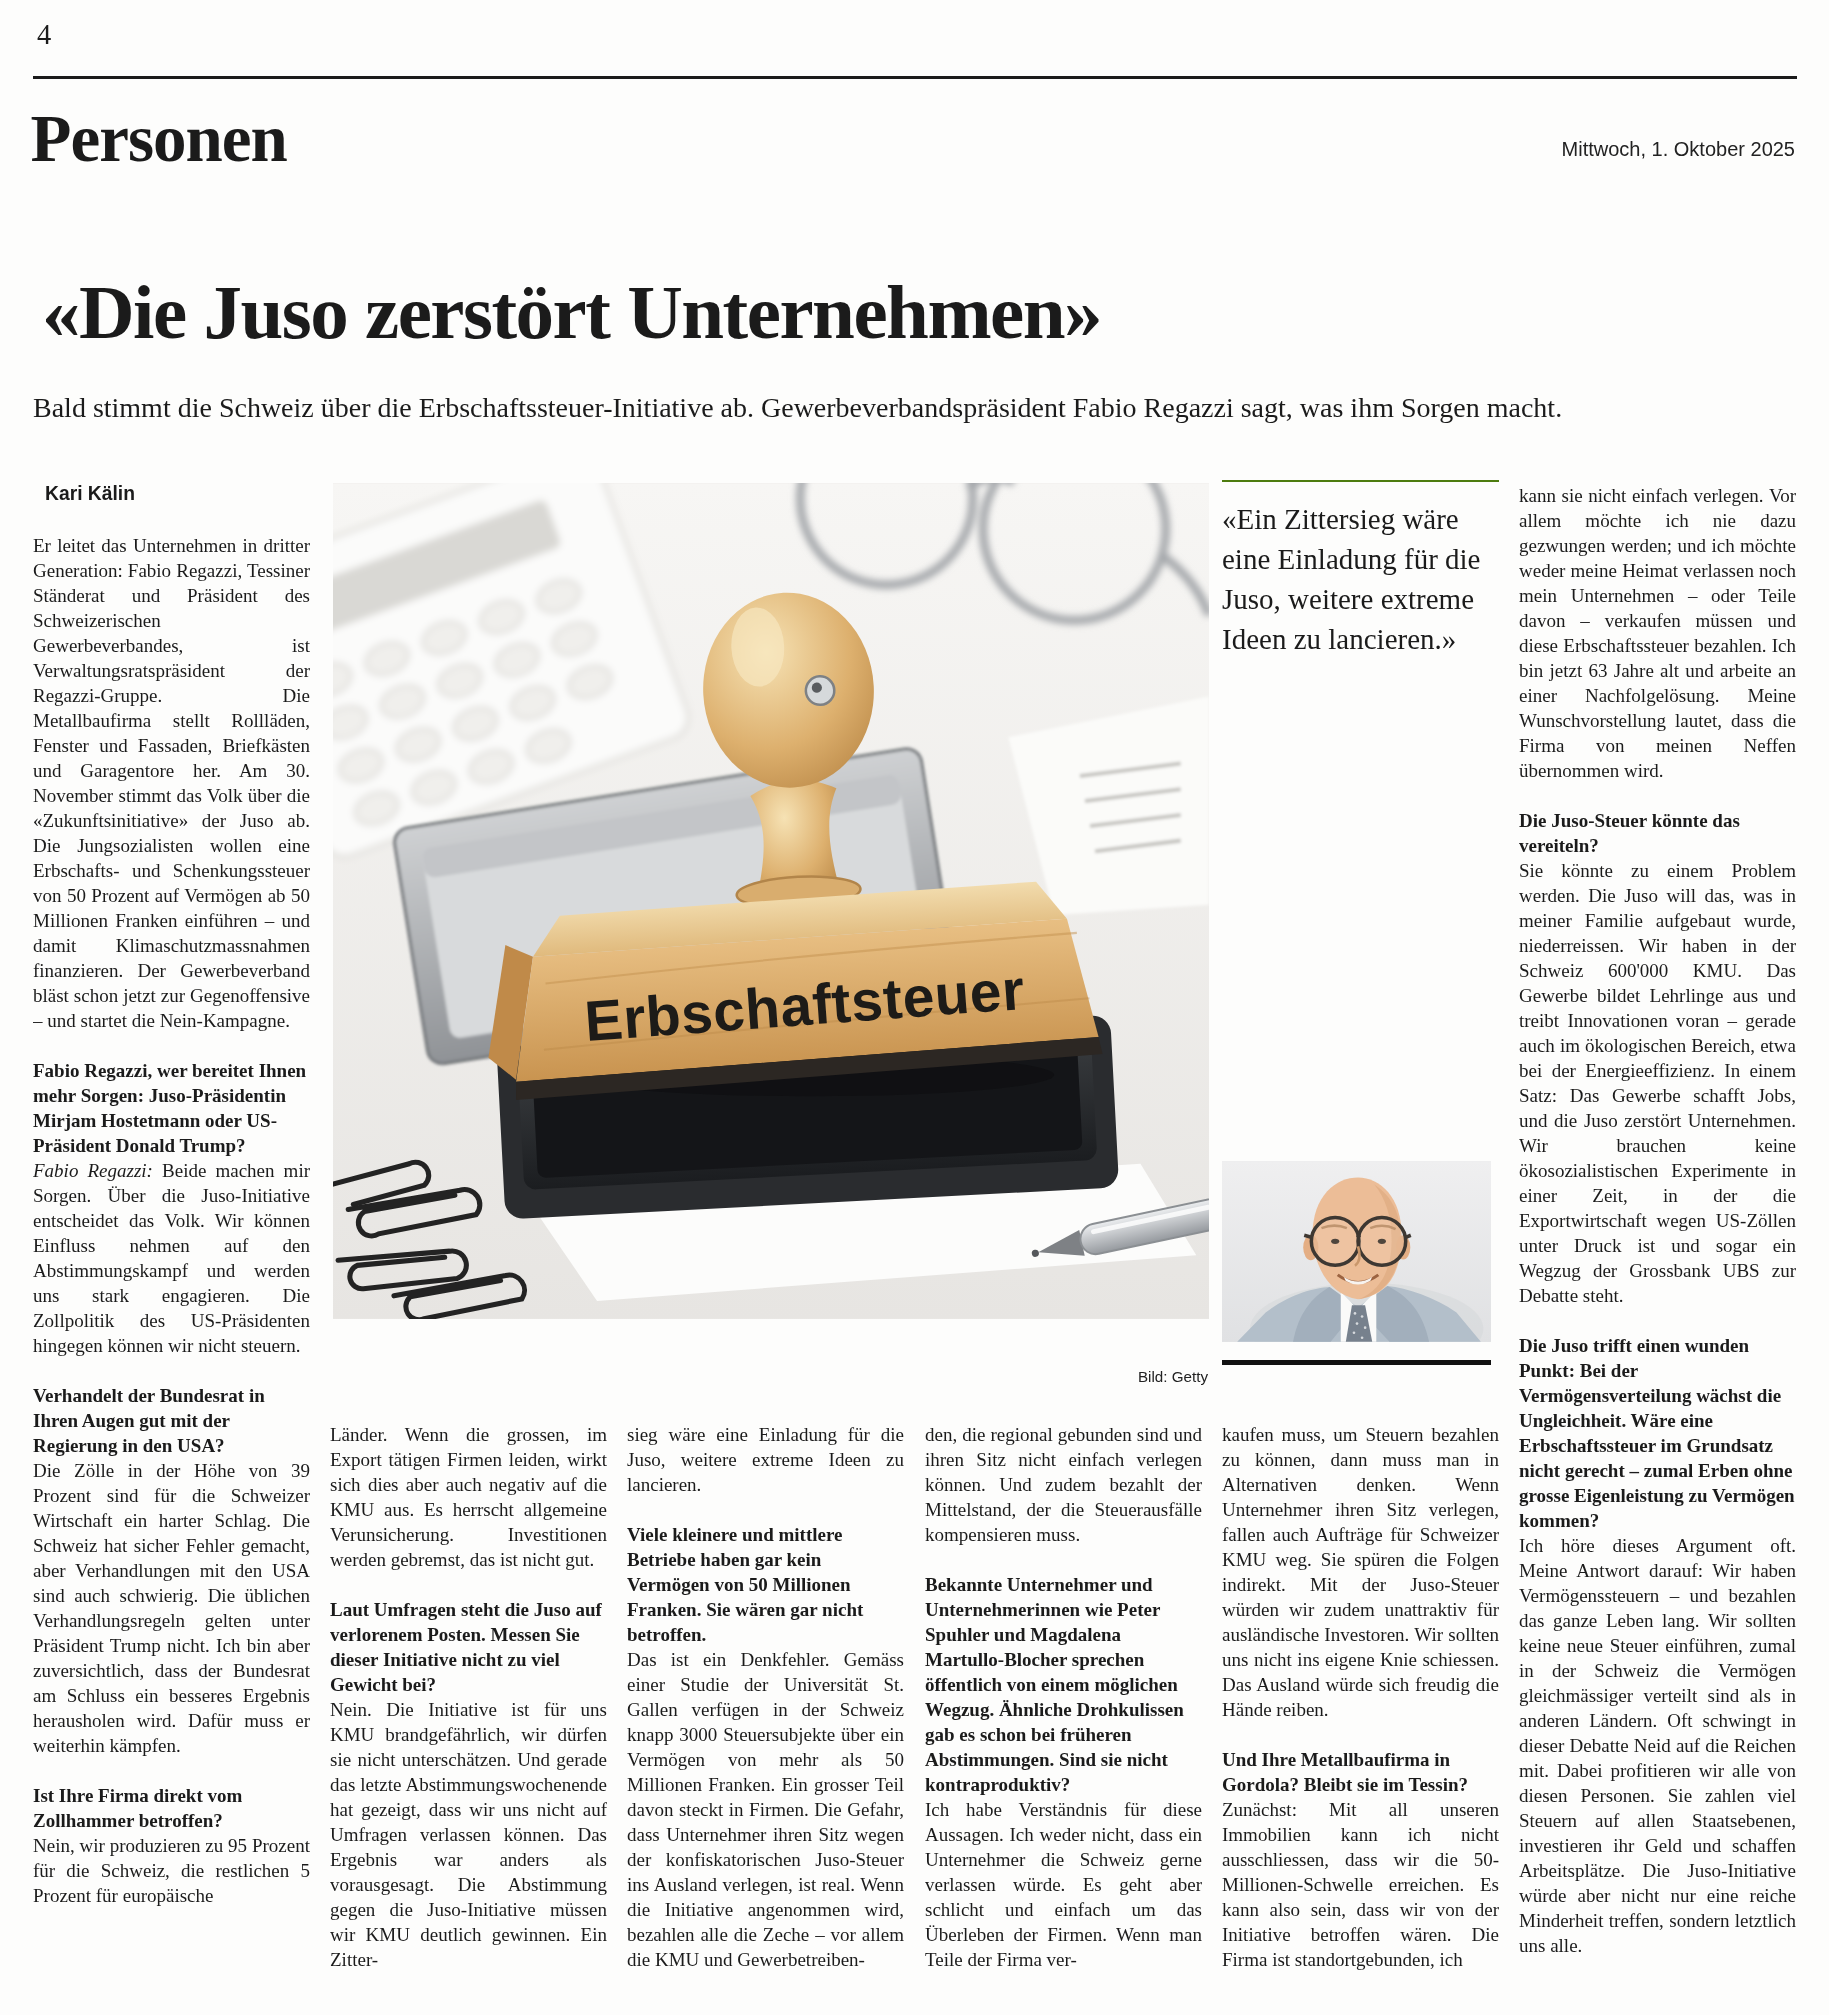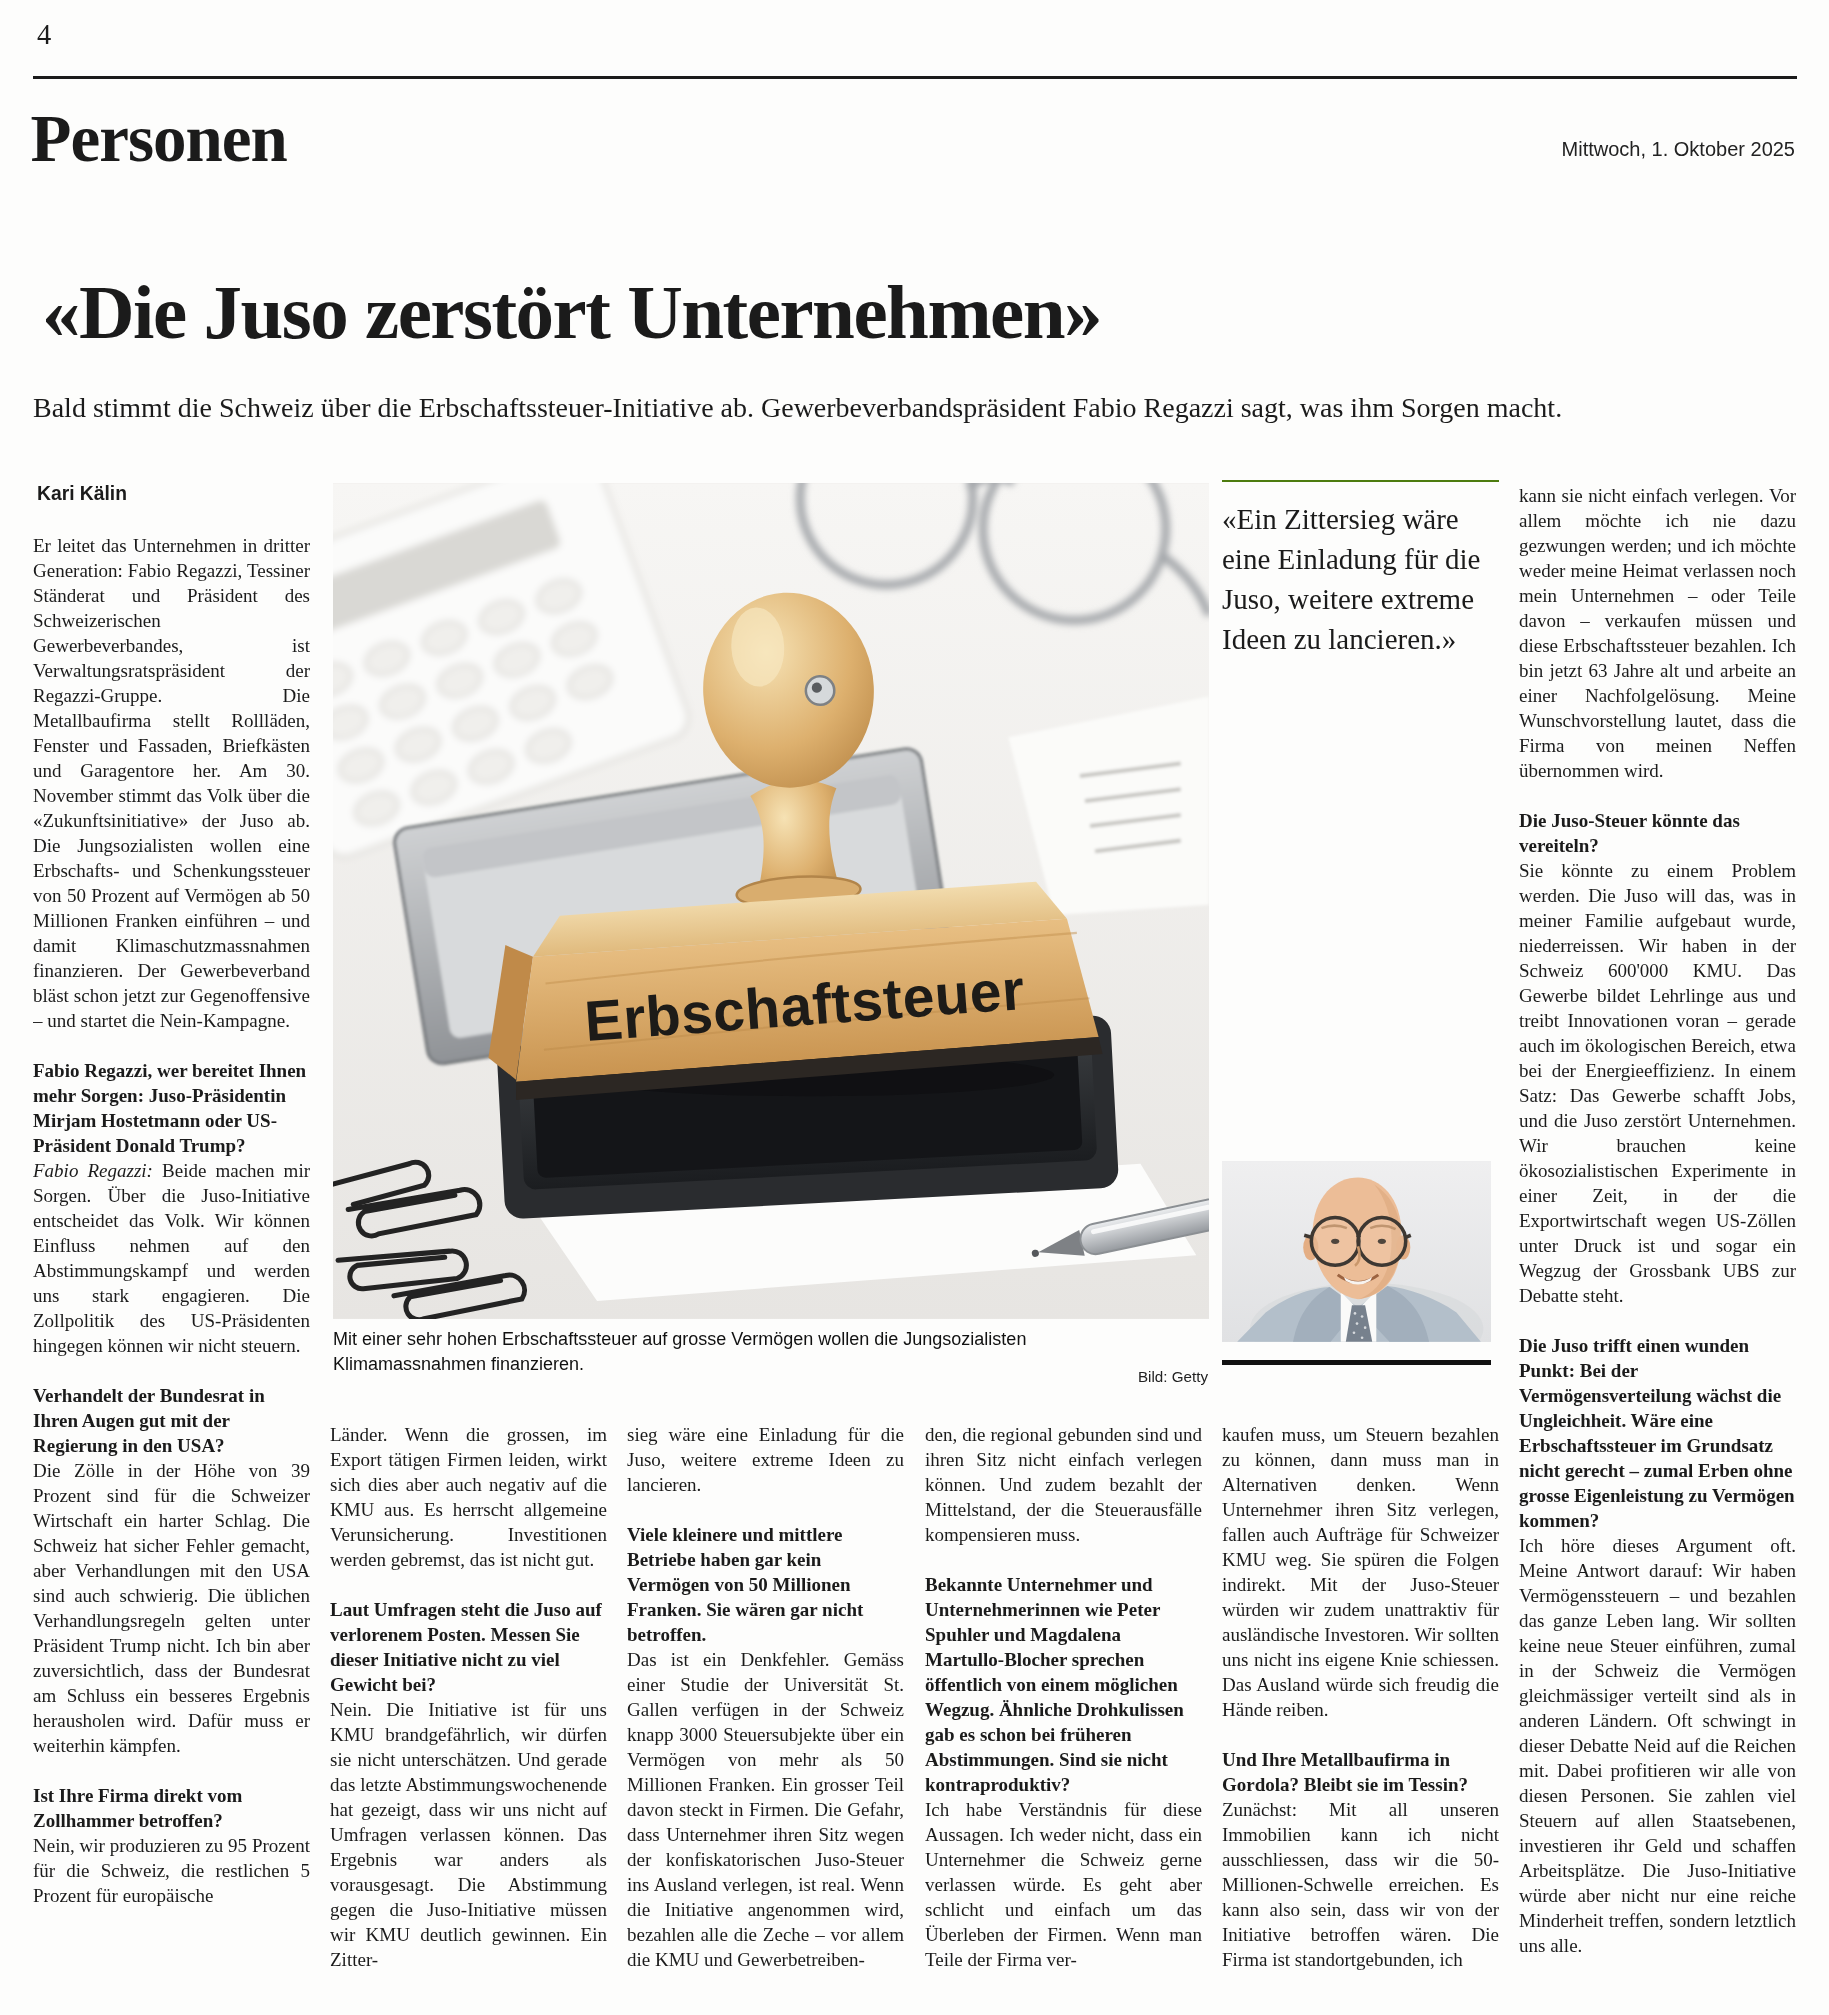--- a/index.html
+++ b/index.html
@@ -14,21 +14,21 @@
   .dateline{position:absolute;right:34px;top:138px;font-size:20px;font-family:"Liberation Sans", sans-serif;color:#222;}
 
   
   .headline{position:absolute;left:42px;top:268px;width:1768px;font-size:77px;font-weight:700;letter-spacing:-1.5px;white-space:nowrap;}
   .lead{position:absolute;left:33px;top:390px;width:1764px;font-size:28px;line-height:35px;}
 
   
   .col{position:absolute;width:277px;overflow:hidden;}
   .col-tall{top:483px;height:1522px;}
   .col-low{top:1422px;height:582px;}
-  .byline{font-family:"Liberation Sans", sans-serif;font-weight:700;font-size:19.3px;margin:0 0 28px 4px;}
+  .byline{font-family:"Liberation Sans", sans-serif;font-weight:700;font-size:19.3px;margin:0 0 28px 12px;}
   p.body{margin:0;font-size:19px;line-height:25px;text-align:justify;hyphens:auto;font-family:Liberation Serif, serif;-webkit-hyphens:auto;}
   p.q{margin:25px 0 0 0;font-size:19px;line-height:25px;font-weight:700;text-align:left;}
   p.body em{font-style:italic;}
 
   
   .main-photo{position:absolute;left:333px;top:483px;width:876px;height:836px;background:#eceae7;overflow:hidden;}
   .main-photo svg{display:block;width:100%;height:100%;}
   .caption-wrap{position:absolute;left:333px;top:1327px;width:876px;height:61px;
                 font-family:"Liberation Sans", sans-serif;}
   .caption{margin:0;width:777px;font-size:18px;line-height:25px;color:#111;}
@@ -202,21 +202,20 @@
       <g transform="rotate(-12 1580 1500)">
         <polygon points="1478,1448 1390,1474 1478,1500" fill="#7e8185"></polygon>
         <circle cx="1384" cy="1475" r="7" fill="#55585b"></circle>
         <rect x="1476" y="1442" width="420" height="60" rx="30" fill="url(#penG)" stroke="#8b8f93" stroke-width="4"></rect>
         <rect x="1500" y="1452" width="360" height="10" rx="5" fill="#ffffff" opacity="0.8"></rect>
       </g>
     </svg>
   </div>
 
   <div class="caption-wrap">
-    <p class="caption">Mit einer sehr hohen Erbschaftssteuer auf grosse Vermögen wollen die Jungsozialisten Klimamassnahmen finanzieren.</p>
     <span class="credit">Bild: Getty</span>
   </div>
 
   <div class="pullquote">«Ein Zittersieg wäre eine Einladung für die Juso, weitere extreme Ideen zu lancieren.»</div>
 
   <div class="portrait">
     <svg viewBox="0 0 530 356">
       <defs>
         <linearGradient id="pbg" x1="0" y1="0" x2="0" y2="1">
           <stop offset="0" stop-color="#efeff0"></stop>

